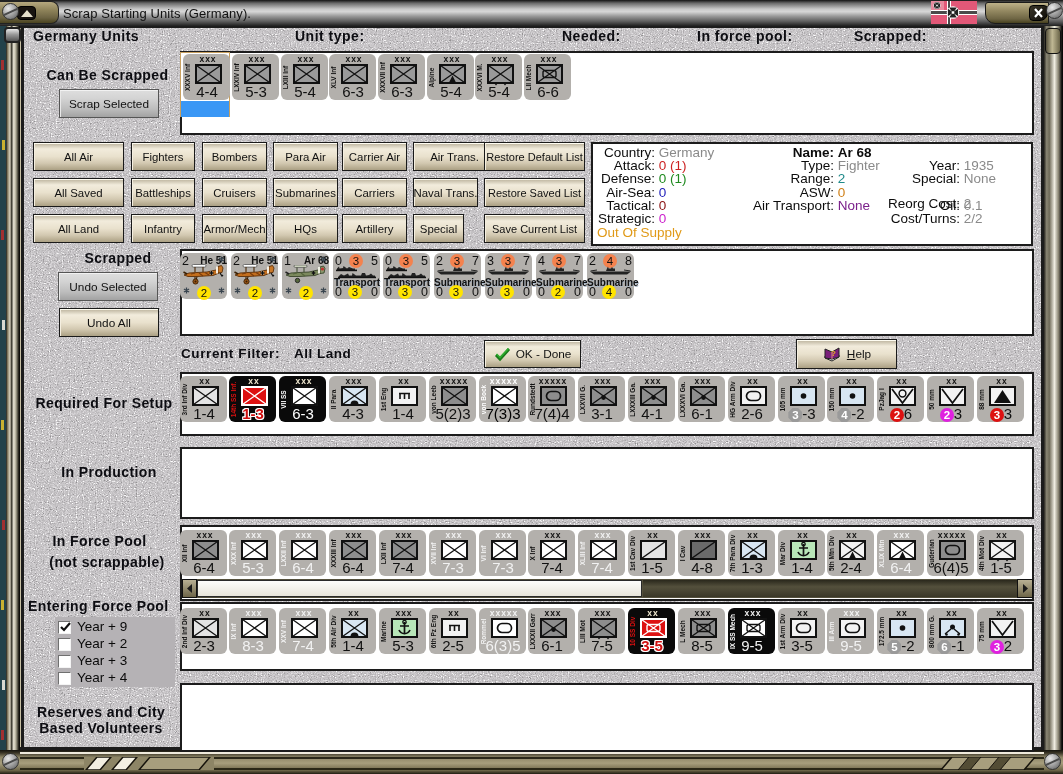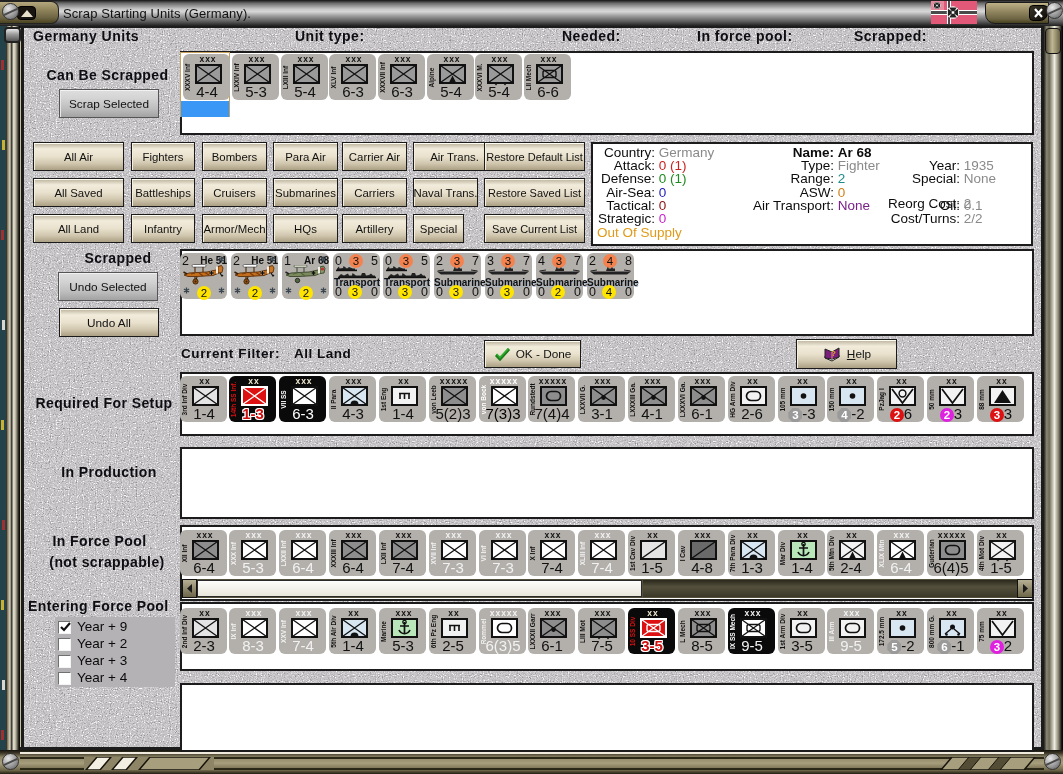--- a/index.html
+++ b/index.html
@@ -154,20 +154,21 @@
     <div class="wbox" style="left:180px;top:525px;width:854px;height:76px"></div>
     <div class="wbox" style="left:180px;top:602px;width:854px;height:69px"></div>
     <div class="wbox" style="left:180px;top:683px;width:854px;height:69px"></div>
     <div class="side" style="left:45px;top:67px;width:125px">Can Be Scrapped</div>
     <div class="side" style="left:83px;top:250px;width:70px">Scrapped</div>
     <div class="side" style="left:34px;top:395px;width:140px">Required For Setup</div>
     <div class="side" style="left:48px;top:464px;width:122px">In Production</div>
     <div class="side" style="left:52px;top:533px;width:95px">In Force Pool</div>
     <div class="side" style="left:47px;top:554px;width:120px">(not scrappable)</div>
     <div class="side" style="left:28px;top:598px;width:140px">Entering Force Pool</div>
+    <div class="side" style="left:37px;top:704px;width:128px">Reserves and City<br>Based Volunteers</div>
     <div class="hlabel" style="left:181px;top:346px;font-size:13.5px;letter-spacing:.6px">Current Filter:</div>
     <div class="hlabel" style="left:294px;top:346px;font-size:13.5px;letter-spacing:.5px">All Land</div>
     <div class="btn btng" style="left:59px;top:89px;width:100px;height:29px">Scrap Selected</div>
     <div class="btn btng" style="left:58px;top:272px;width:100px;height:29px">Undo Selected</div>
     <div class="btn" style="left:59px;top:308px;width:100px;height:29px">Undo All</div>
     <div class="btn" style="left:33px;top:142px;width:91px;height:29px;font-size:11.4px">All Air</div>
     <div class="btn" style="left:131px;top:142px;width:64px;height:29px;font-size:11.4px">Fighters</div>
     <div class="btn" style="left:202px;top:142px;width:65px;height:29px;font-size:11.4px">Bombers</div>
     <div class="btn" style="left:273px;top:142px;width:65px;height:29px;font-size:11.4px">Para Air</div>
     <div class="btn" style="left:342px;top:142px;width:65px;height:29px;font-size:11.4px">Carrier Air</div>

